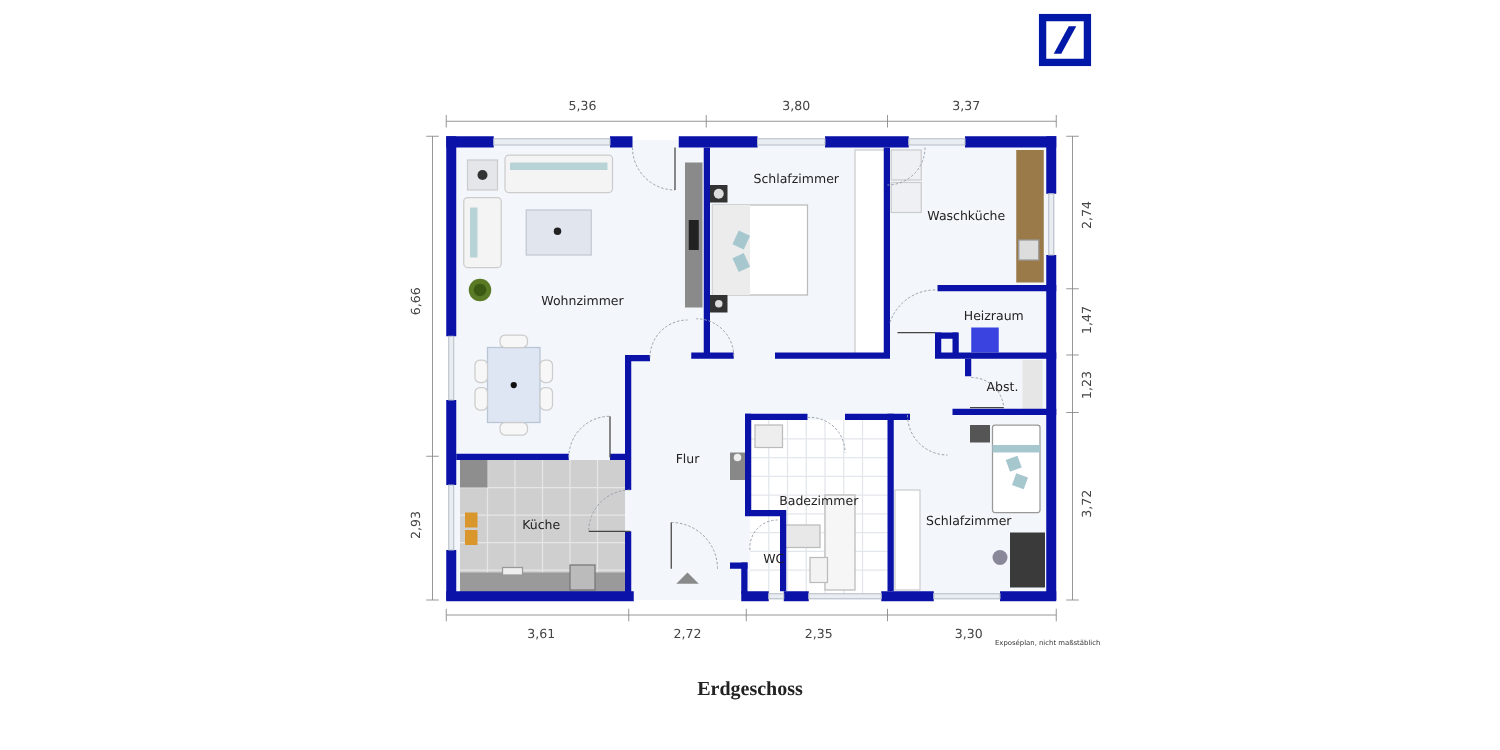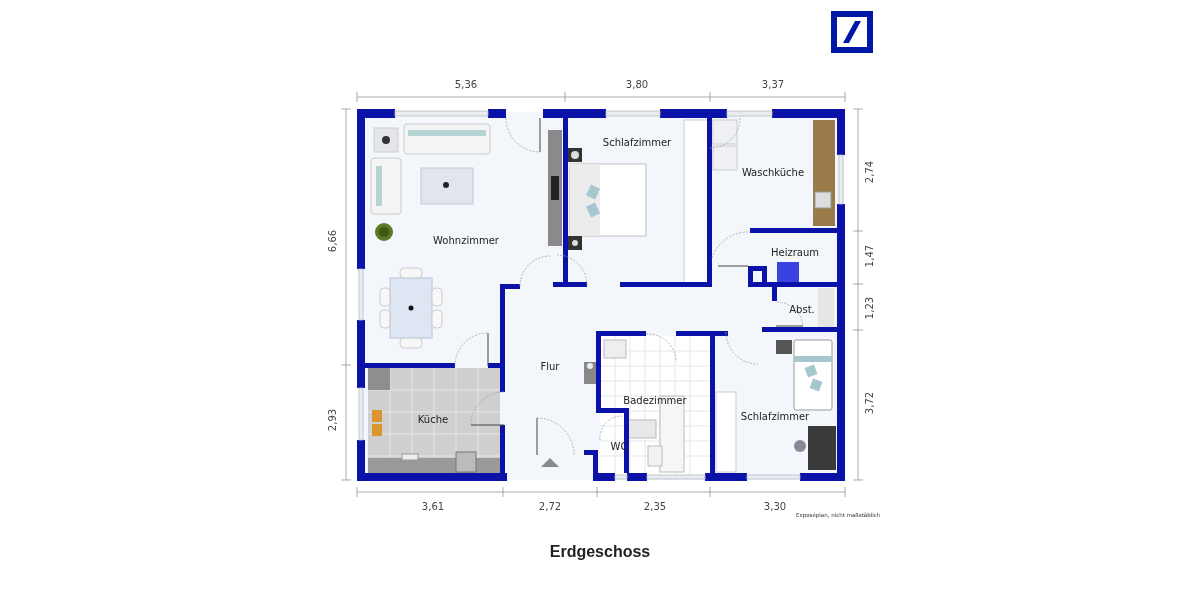--- a/index.html
+++ b/index.html
@@ -5,21 +5,21 @@
   html, body { margin: 0; padding: 0; background: #ffffff; }
   body { width: 1200px; height: 600px; position: relative; overflow: hidden;
          font-family: "DejaVu Sans", sans-serif; }
   .logo { position: absolute; left: 831px; top: 11px; width: 42px; height: 42px; }
   .plan { position: absolute; left: 0; top: 0; width: 1200px; height: 600px; }
   .room-label { font-family: "DejaVu Sans", sans-serif; font-size: 10px; fill: #222; }
   .dim-label { font-family: "DejaVu Sans", sans-serif; font-size: 10px; fill: #444; }
   .note { position: absolute; left: 796px; top: 512px; font-size: 5.5px; color: #333;
           font-family: "DejaVu Sans", sans-serif; }
   .floor-title { position: absolute; left: 0; width: 1200px; top: 543px; text-align: center;
-          font-family: Liberation Sans, sans-serif; font-weight: bold; font-size: 16px; color: #222; }
+          font-family: Liberation Serif, serif; font-weight: bold; font-size: 16px; color: #222; }
 </style>
 </head>
 <body>
 
 <svg class="logo" viewBox="0 0 42 42">
   <rect x="0" y="0" width="42" height="42" fill="#0018a8"></rect>
   <rect x="6" y="6" width="30" height="30" fill="#ffffff"></rect>
   <polygon points="24,10 30,10 18,32 12,32" fill="#0018a8"></polygon>
 </svg>
 

